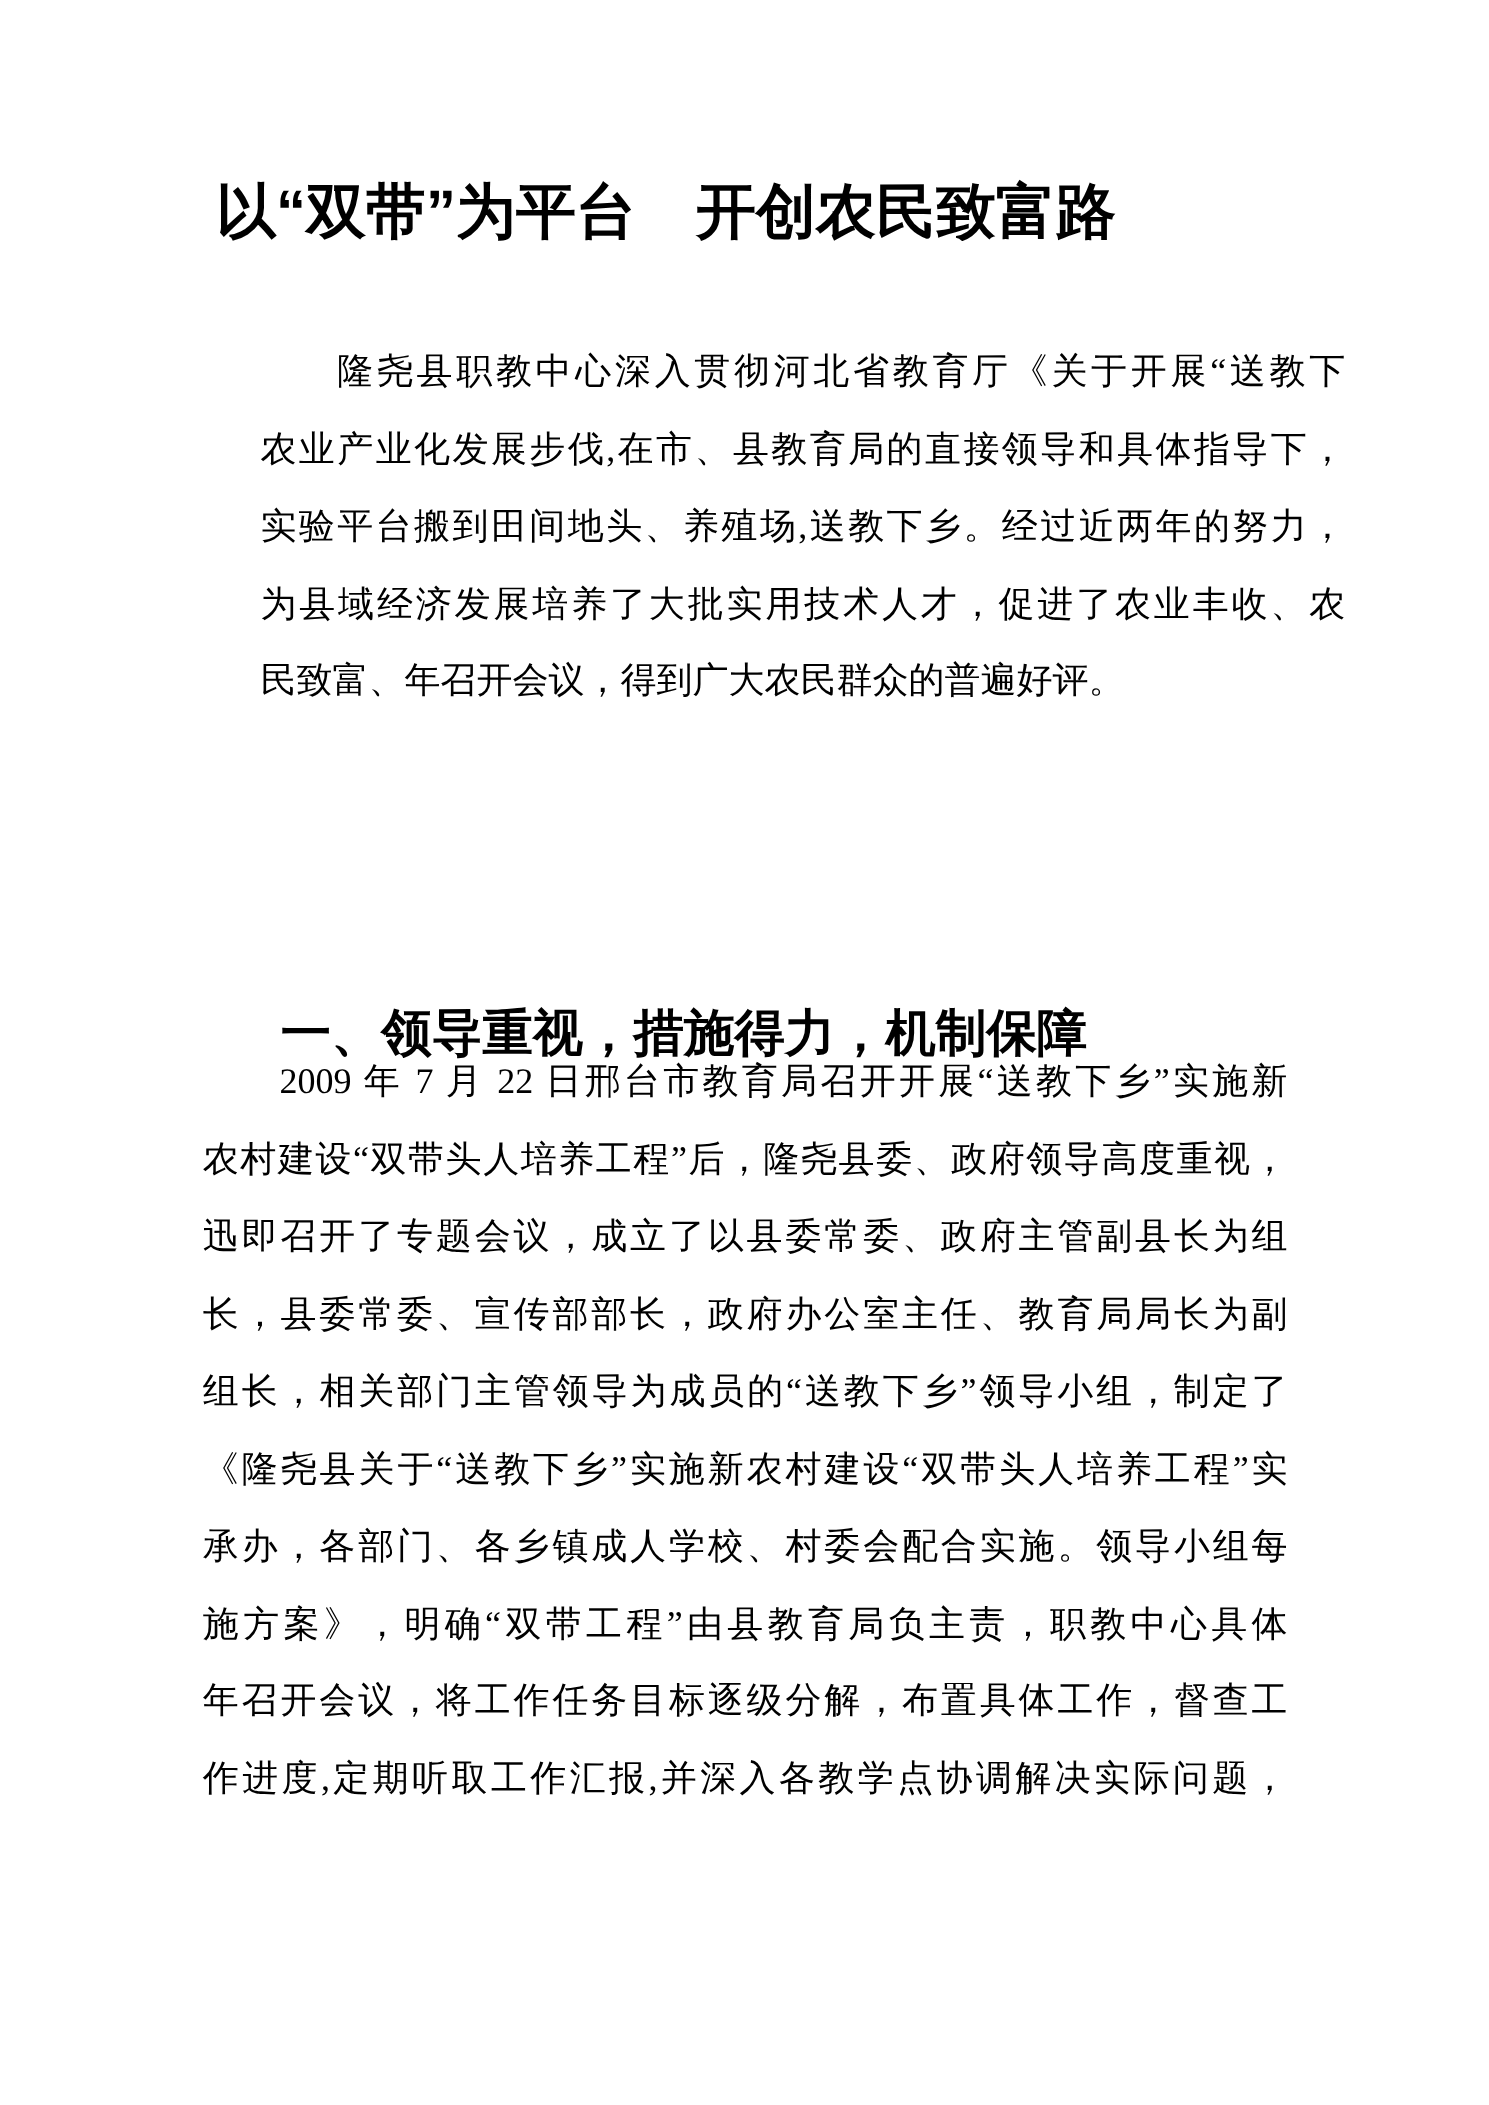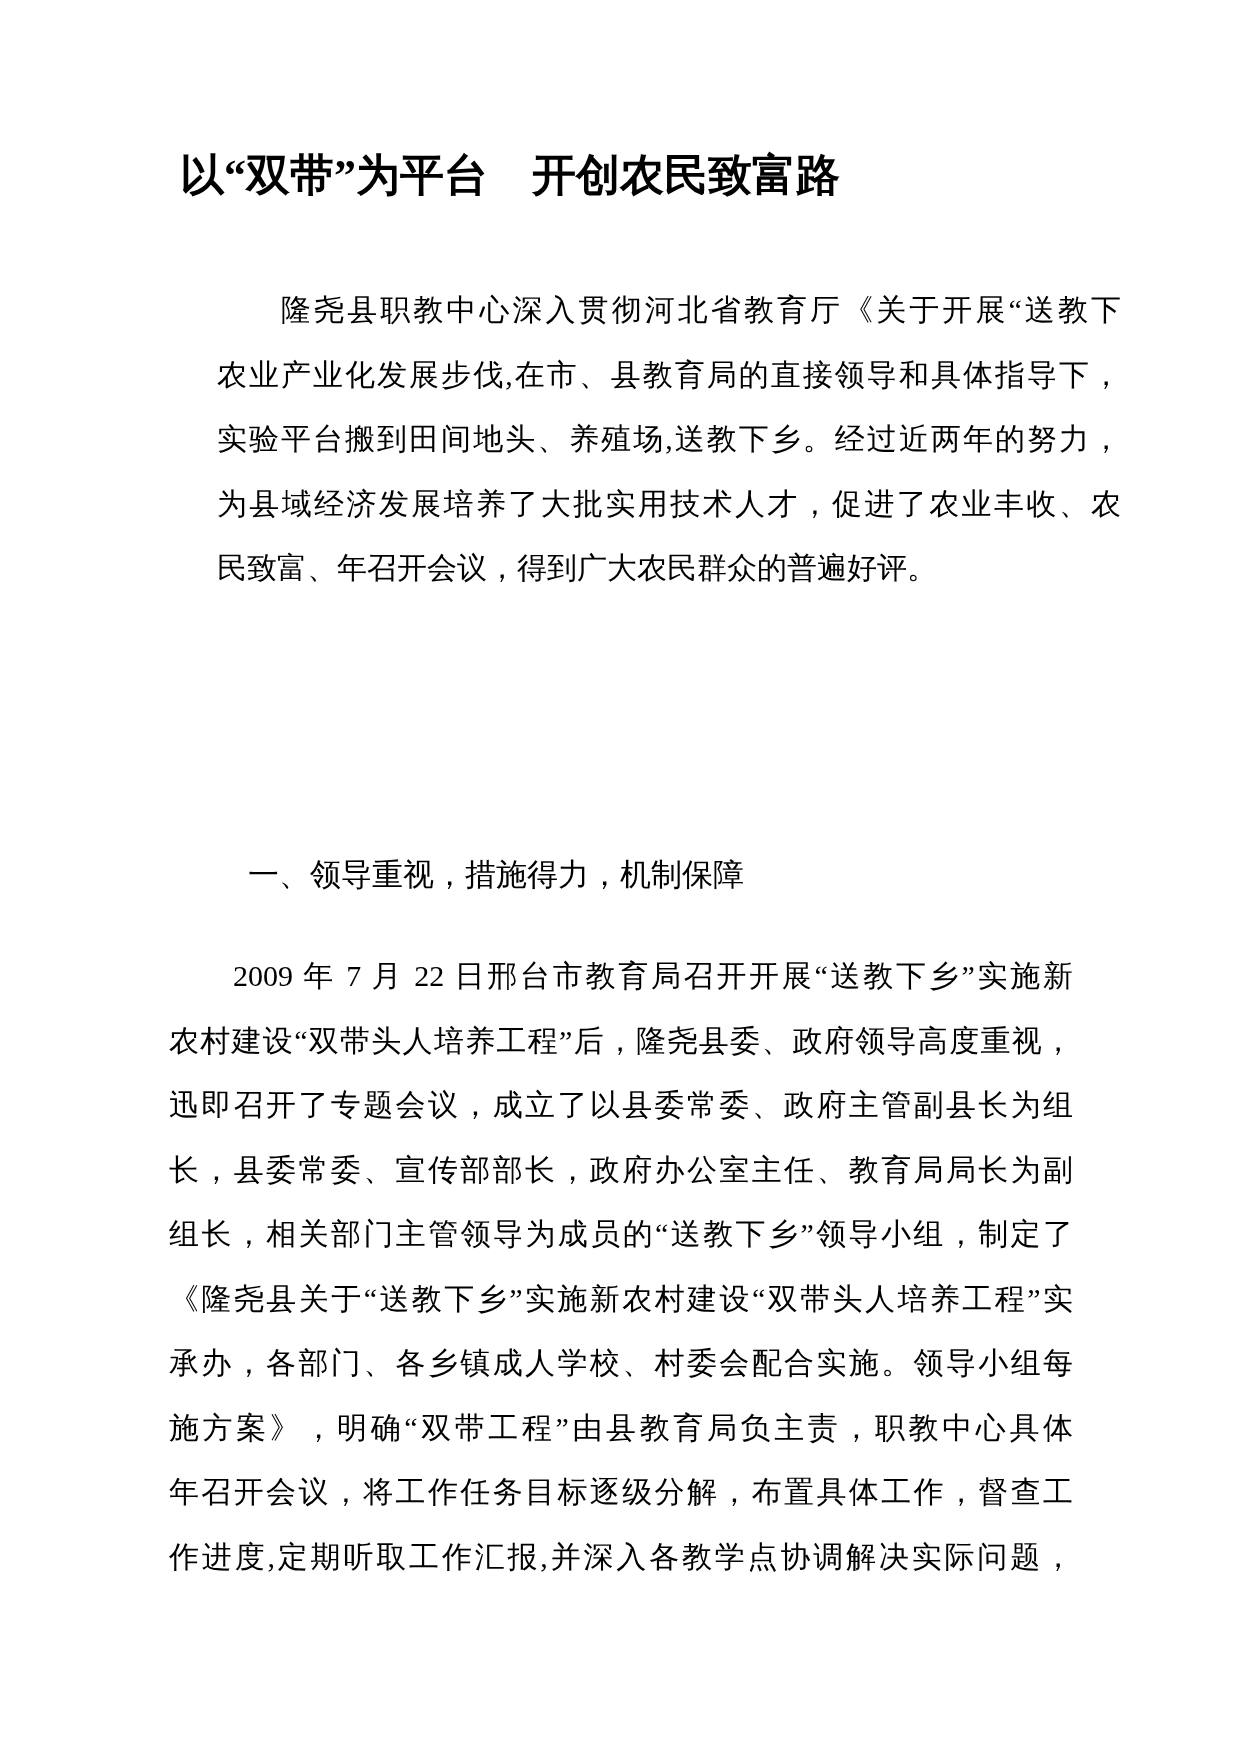--- a/index.html
+++ b/index.html
@@ -14,51 +14,51 @@
     background: #ffffff;
     color: #000000;
     font-family: "Liberation Serif", "DejaVu Serif", serif;
     overflow: hidden;
   }
   .title {
     position: absolute;
     left: 180px;
     top: 150px;
     margin: 0;
-    font-family: Liberation Serif, serif;
+    font-family: Liberation Sans, sans-serif;
     font-weight: bold;
-    font-size: 44px;
+    font-size: 50px;
     line-height: 52px;
     white-space: pre;
   }
   .para {
     position: absolute;
     left: 169px;
     width: 904px;
     font-size: 30px;
     line-height: 64.5px;
   }
   .para1 { top: 278px; margin-left: 48px; }
-  .para2 { top: 944px; }
+  .para2 { top: 870px; }
   .ln {
     text-align: justify;
     text-align-last: justify;
     text-justify: inter-character;
   }
   .ln.first { text-indent: 64px; }
   .ln.left-last { text-align-last: left; }
   .heading {
     position: absolute;
     left: 169px;
     top: 838px;
-    margin: 14px;
+    margin: 0;
     text-indent: 65px;
     font-family: "Liberation Sans", "DejaVu Sans", sans-serif;
-    font-weight: normal;
-    font-size: 31px;
+    font-weight: bold;
+    font-size: 42px;
     line-height: 46px;
   }
 </style>
 </head>
 <body>
 
 <div class="page">
 
   <h1 class="title">以“双带”为平台　开创农民致富路</h1>
 

